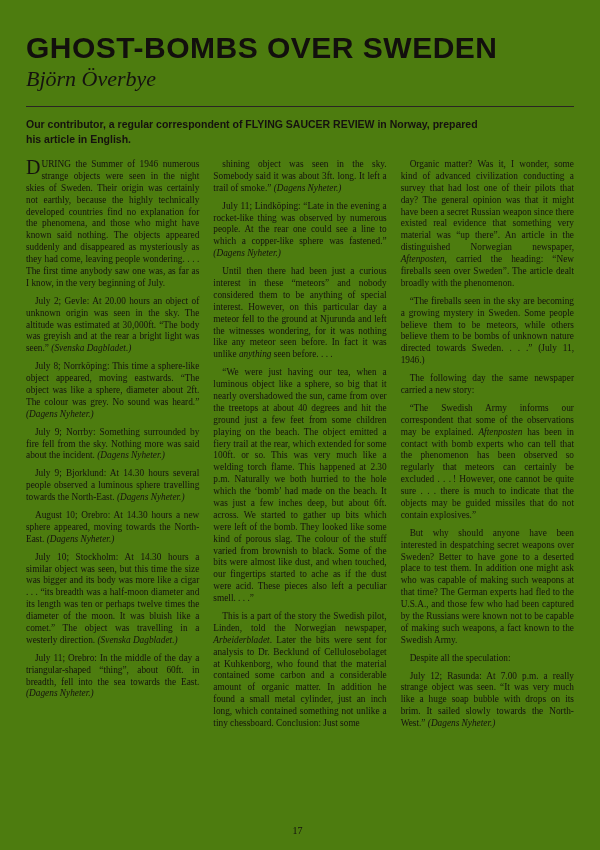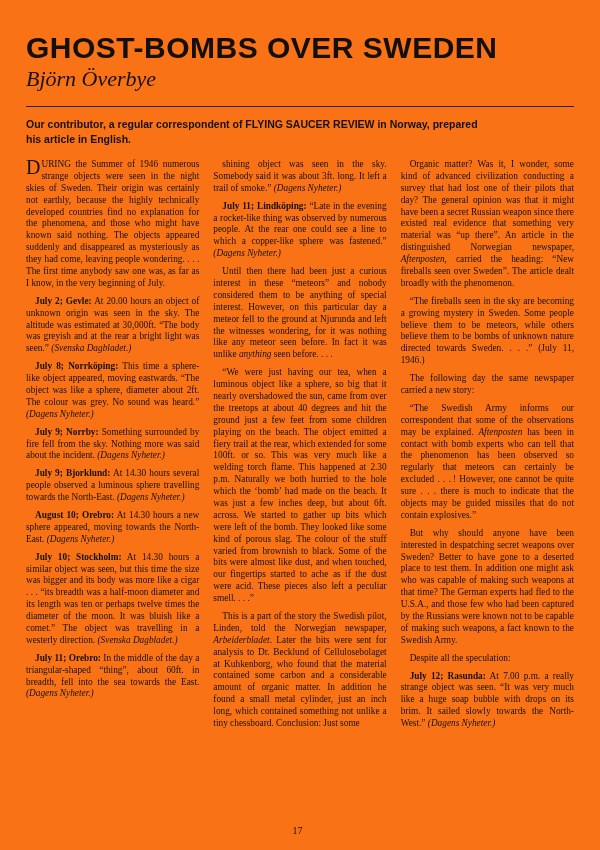--- a/index.html
+++ b/index.html
@@ -12,21 +12,21 @@
     background: #ffffff;
     font-family: "Liberation Serif", serif;
     color: #15110f;
   }
   .page {
     position: relative;
     width: 600px;
     height: 850px;
     box-sizing: border-box;
     padding: 26px 26px 10px 26px;
-    background: #f97316;
+    background: #4d7c0f;
   }
   .title {
     font-family: "Liberation Sans", sans-serif;
     font-weight: bold;
     font-size: 30px;
     letter-spacing: 0.5px;
     line-height: 1.05;
     margin: 6px 0 2px 0;
     color: #120f0d;
   }
@@ -74,21 +74,21 @@
     position: relative;
   }
   .dropcap {
     float: left;
     font-size: 20px;
     line-height: 17px;
     padding: 0 1px 0 0;
     font-family: "Liberation Serif", serif;
   }
   .b {
-    font-weight: bold;
+    font-weight: normal;
   }
   .i {
     font-style: italic;
   }
   .folio {
     position: absolute;
     left: 0;
     right: 5px;
     bottom: 14px;
     text-align: center;

